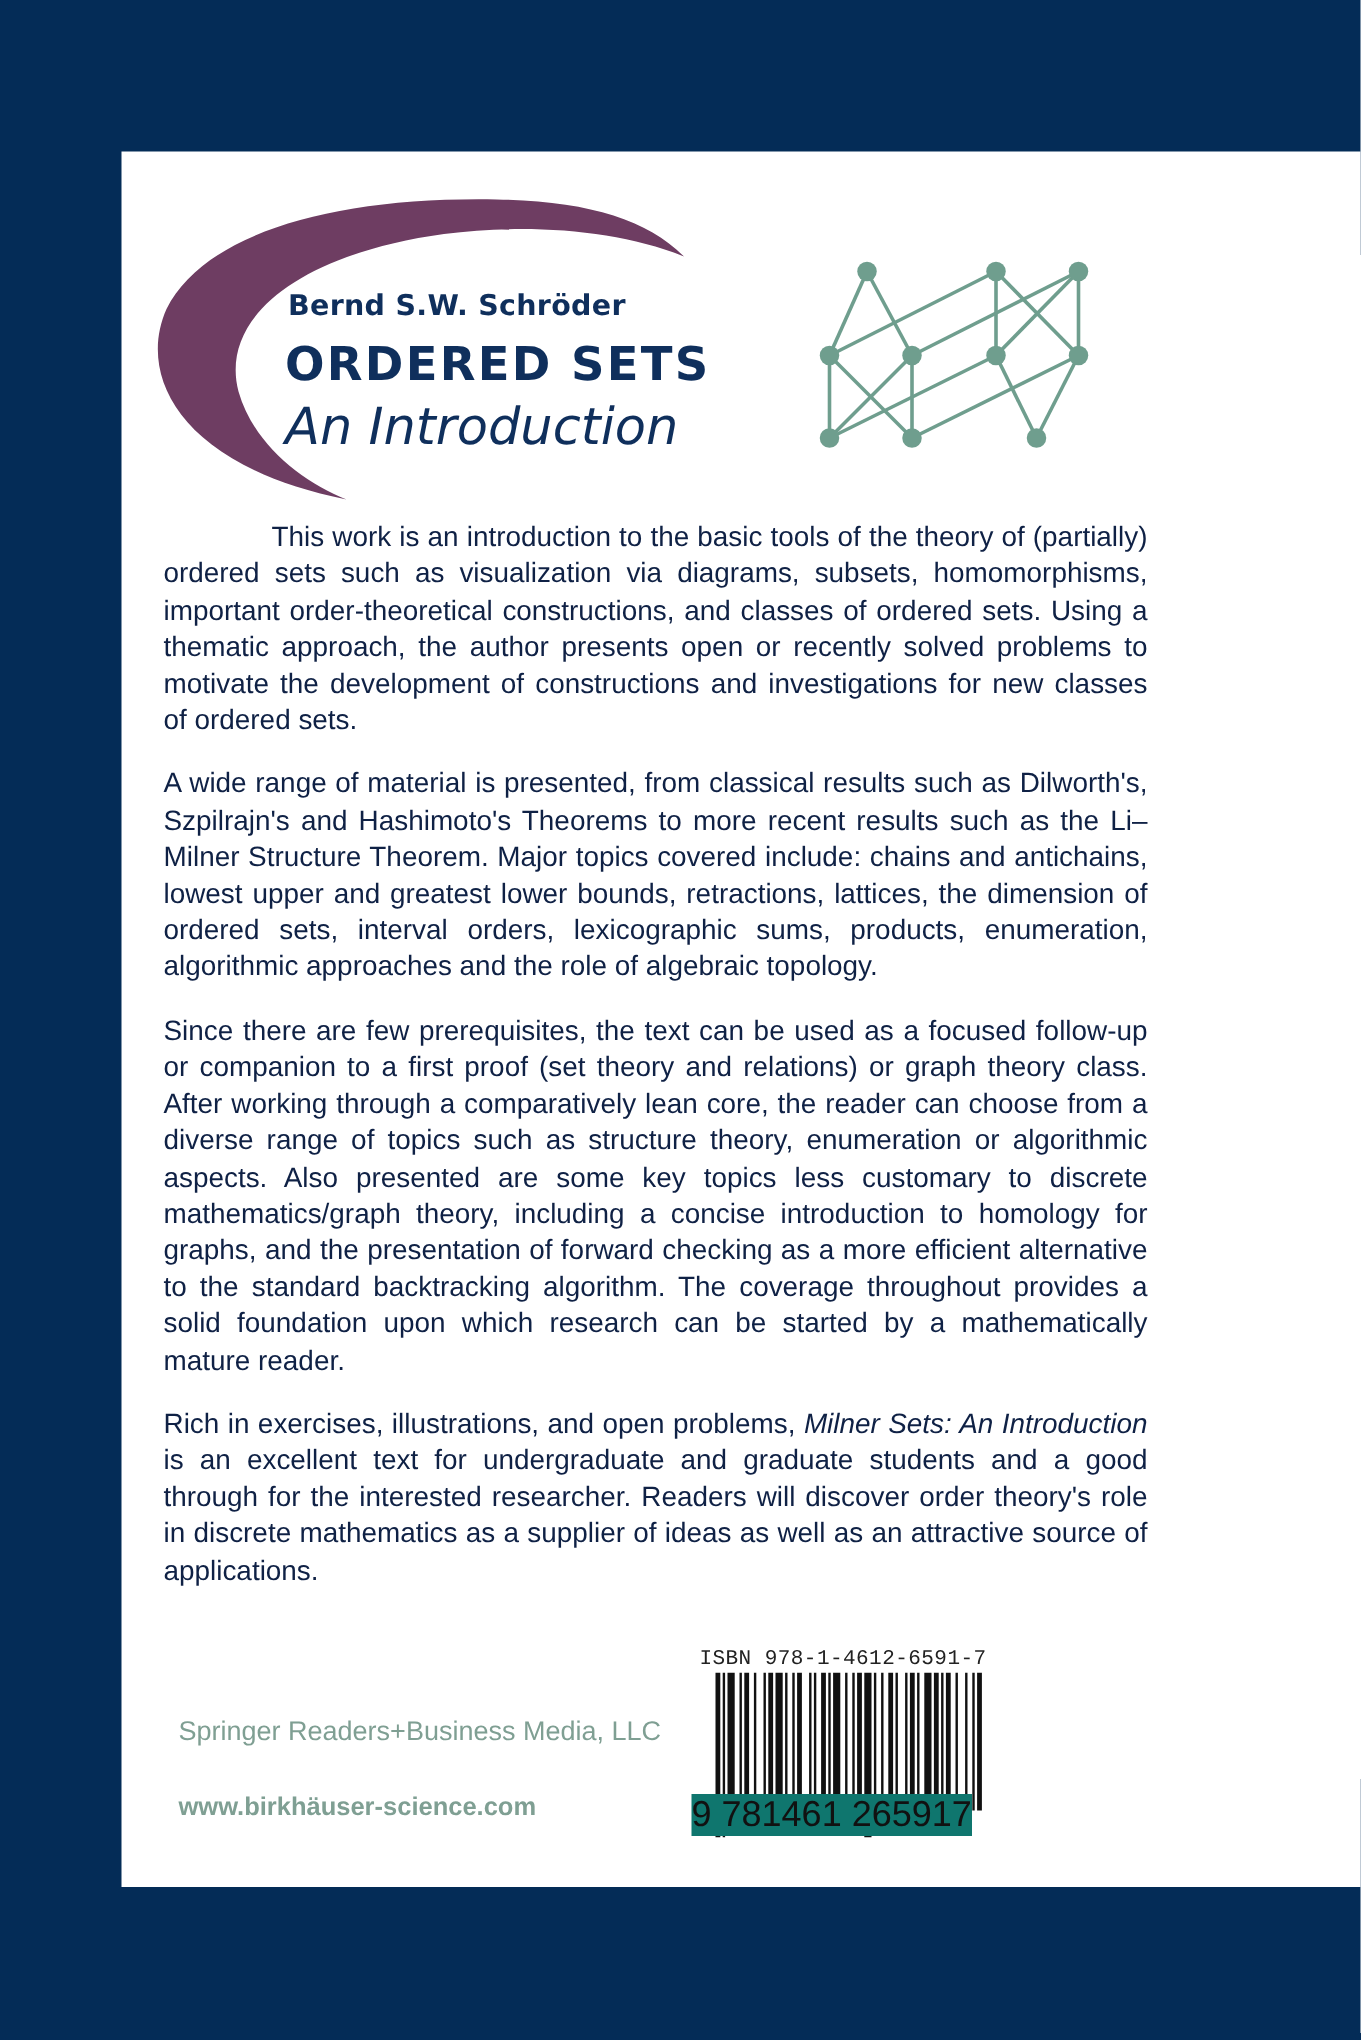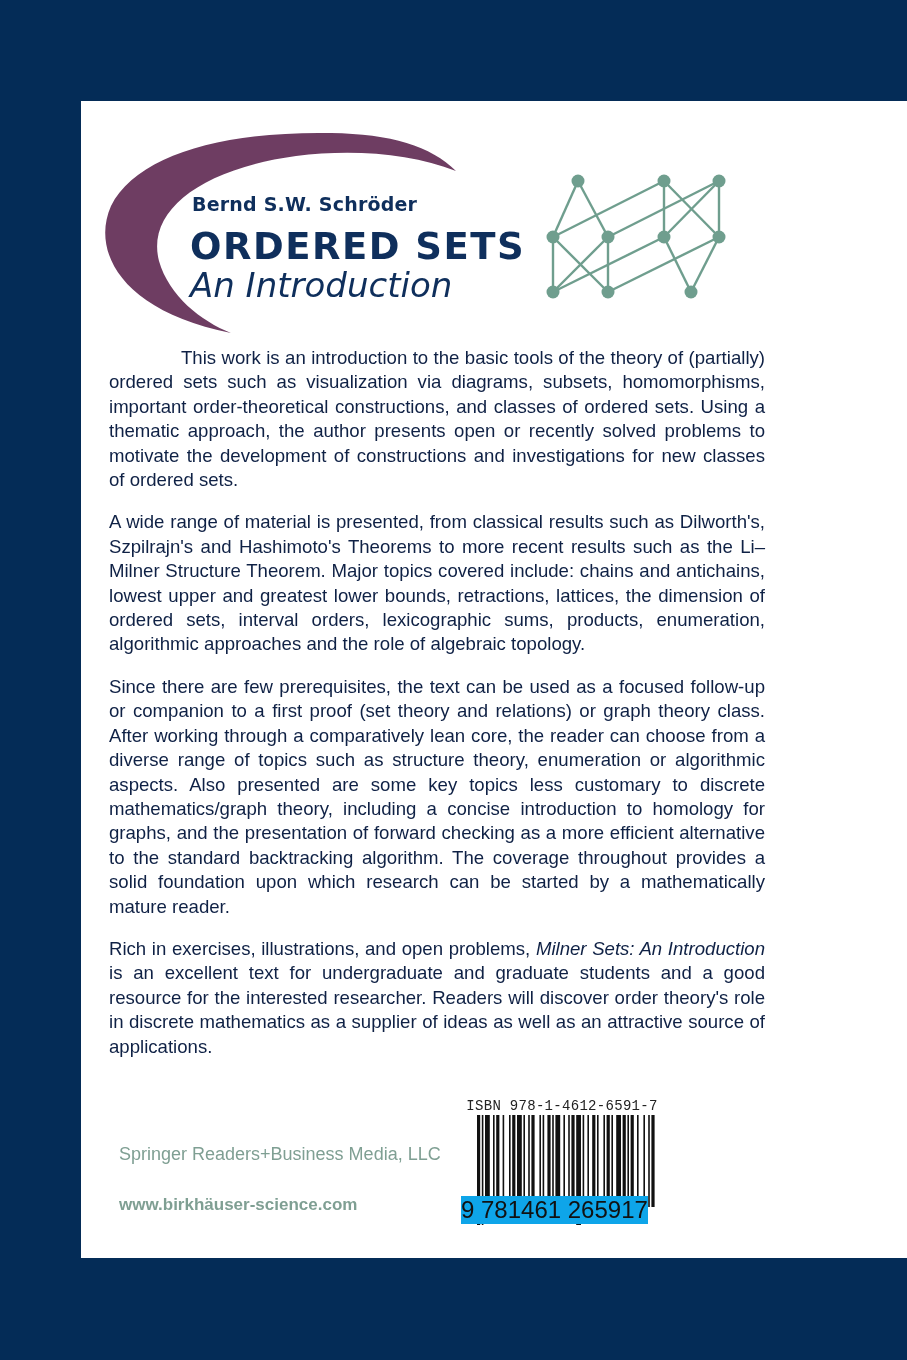--- a/index.html
+++ b/index.html
@@ -23,21 +23,21 @@
     .author {
       position: absolute;
       left: 111px; top: 92px;
       font-size: 19px; font-weight: bold;
       color: #0f2f5c;
       letter-spacing: 0.2px;
     }
     .title {
       position: absolute;
       left: 109px; top: 124px;
-      font-size: 37px; font-weight: bold;
+      font-size: 31px; font-weight: bold;
       color: #0f2f5c;
       letter-spacing: 1.5px;
       font-family: "DejaVu Sans", sans-serif;
     }
     .subtitle {
       position: absolute;
       left: 109px; top: 164px;
       font-size: 34px; font-style: italic;
       color: #0f2f5c;
     }
@@ -89,21 +89,21 @@
       white-space: nowrap;
       text-align: center;
     }
     .barcode-svg { display: block; margin-top: 1px; }
     .ean {
       position: absolute;
       left: 0; top: 98px;
       font-family: "Liberation Sans", sans-serif;
       font-size: 24px;
       color: #111;
-      background: #0ea5e9;
+      background: #0f766e;
       white-space: nowrap;
     }
   </style>
 </head>
 <body>
 
 <div class="panel">
 
   <svg class="swoosh" width="460" height="240" viewBox="0 0 460 240">
     <defs>
@@ -145,21 +145,21 @@
       <circle cx="638" cy="136" r="6.5" fill="#6f9e8e"></circle>
       <circle cx="472" cy="191" r="6.5" fill="#6f9e8e"></circle>
       <circle cx="527" cy="191" r="6.5" fill="#6f9e8e"></circle>
       <circle cx="610" cy="191" r="6.5" fill="#6f9e8e"></circle>
     </svg>
 
   <div class="body-text">
     <p class="first">This work is an introduction to the basic tools of the theory of (partially) ordered sets such as visualization via diagrams, subsets, homomorphisms, important order-theoretical constructions, and classes of ordered sets. Using a thematic approach, the author presents open or recently solved problems to motivate the development of constructions and investigations for new classes of ordered sets.</p>
     <p>A wide range of material is presented, from classical results such as Dilworth's, Szpilrajn's and Hashimoto's Theorems to more recent results such as the Li–Milner Structure Theorem. Major topics covered include: chains and antichains, lowest upper and greatest lower bounds, retractions, lattices, the dimension of ordered sets, interval orders, lexicographic sums, products, enumeration, algorithmic approaches and the role of algebraic topology.</p>
     <p>Since there are few prerequisites, the text can be used as a focused follow-up or companion to a first proof (set theory and relations) or graph theory class. After working through a comparatively lean core, the reader can choose from a diverse range of topics such as structure theory, enumeration or algorithmic aspects. Also presented are some key topics less customary to discrete mathematics/graph theory, including a concise introduction to homology for graphs, and the presentation of forward checking as a more efficient alternative to the standard backtracking algorithm.  The coverage throughout provides a solid foundation upon which research can be started by a mathematically mature reader.</p>
-    <p><span>Rich in exercises, illustrations, and open problems, </span><em>Milner Sets: An Introduction</em><span> is an excellent text for undergraduate and graduate students and a good resource for the interested researcher. Readers will discover order theory's role in discrete mathematics as a supplier of ideas as well as an attractive source of applications.</span></p>
+    <p><span>Rich in exercises, illustrations, and open problems, </span><em>Milner Sets: An Introduction</em><span> is an excellent text for undergraduate and graduate students and a good through for the interested researcher. Readers will discover order theory's role in discrete mathematics as a supplier of ideas as well as an attractive source of applications.</span></p>
   </div>
 
   <div class="publisher">Springer Readers+Business Media, LLC</div>
   <div class="website">www.birkhäuser-science.com</div>
 
   <div class="barcode-wrap">
     <div class="isbn">ISBN 978-1-4612-6591-7</div>
     <svg class="barcode-svg" id="barcode" width="196" height="110">
         <rect x="16" y="0" width="3.2" height="110" fill="#111"></rect>
         <rect x="20.8" y="0" width="1.6" height="110" fill="#111"></rect>

